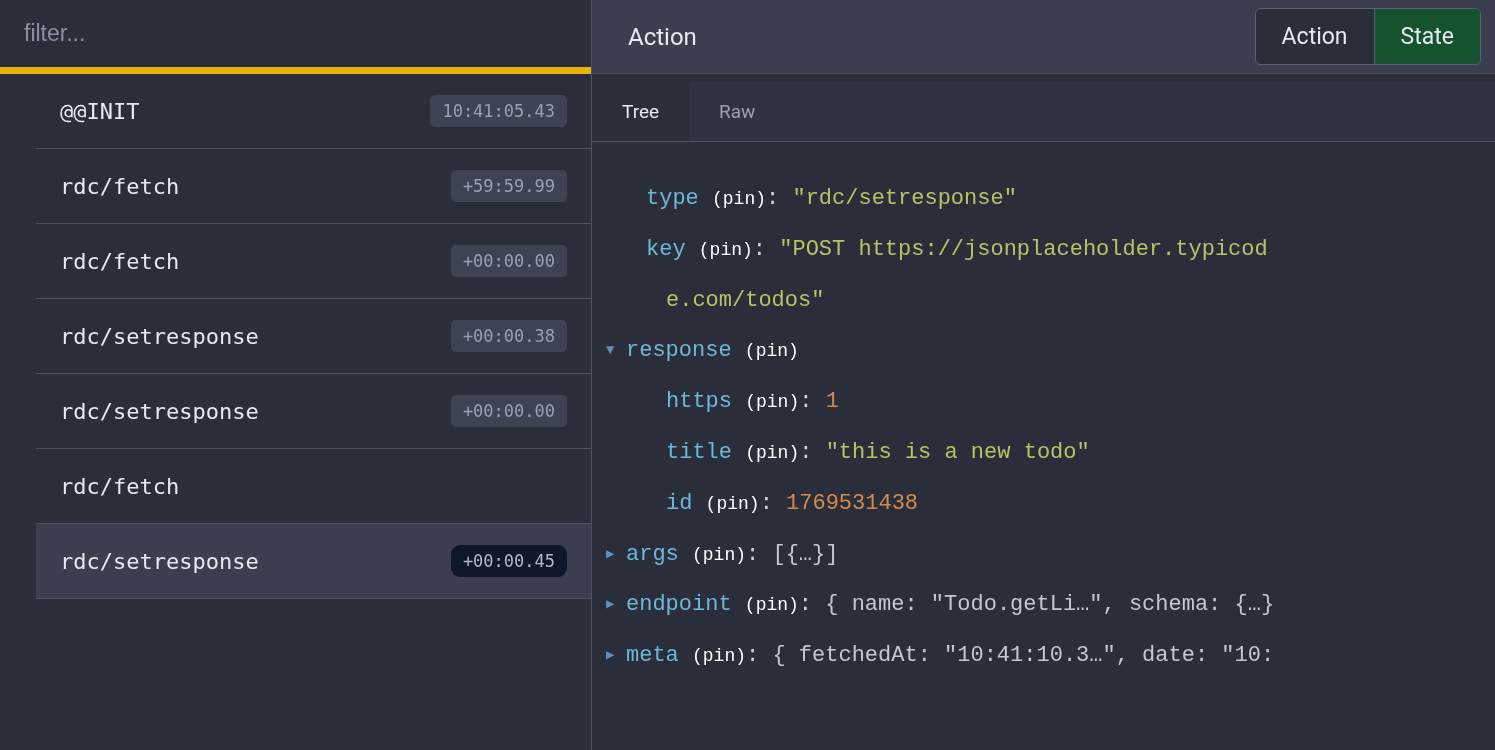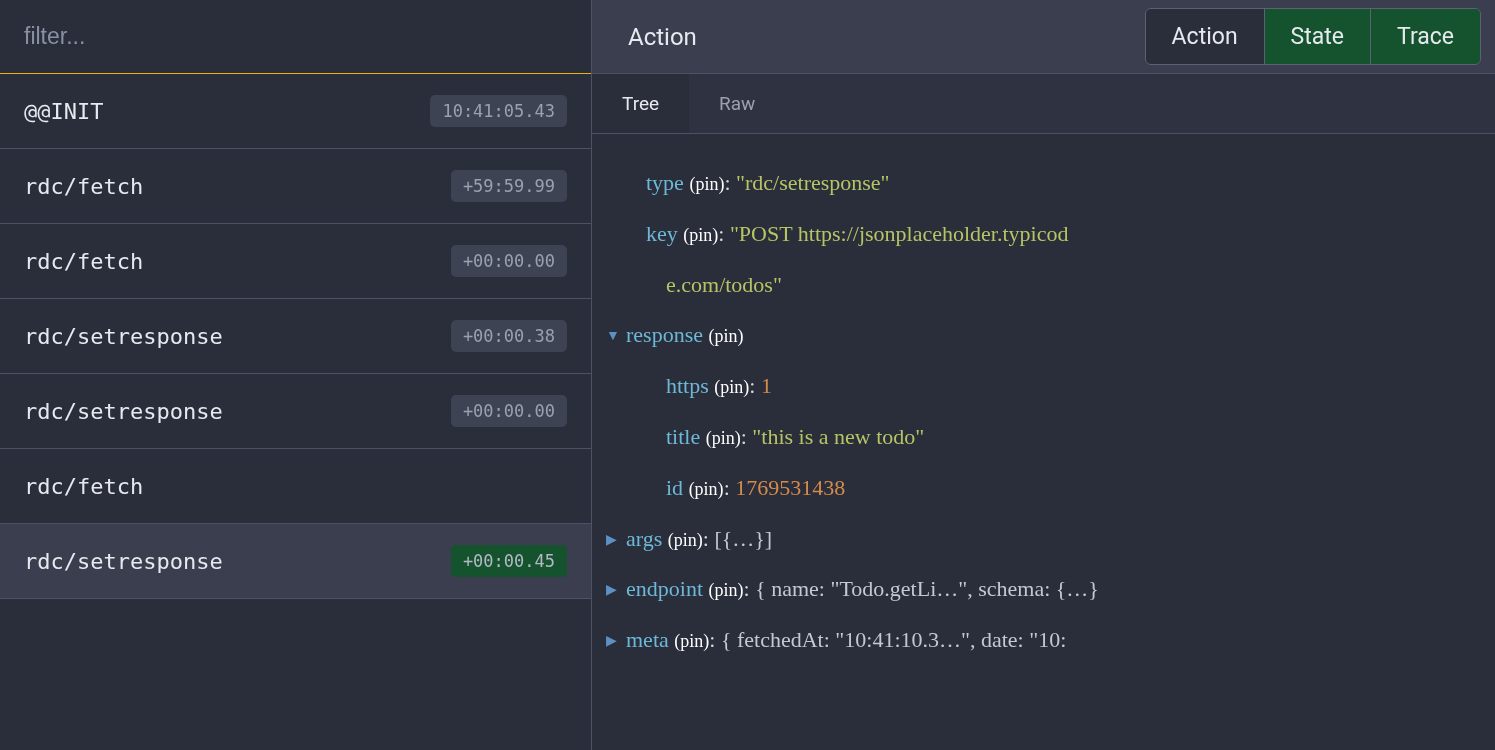--- a/index.html
+++ b/index.html
@@ -20,31 +20,32 @@
     display: flex;
     flex-direction: column;
     border-right: 1px solid #4b5263;
     background: #2a2d3a;
   }
   .filter-input {
     width: 100%;
     height: 74px;
     background: #2a2d3a;
     border: none;
-    border-bottom: 1px solid #eab308;
+    border-bottom: 7px solid #eab308;
     padding: 0 24px;
     font-size: 23px;
     color: #d1d5db;
     outline: none;
   }
   .filter-input::placeholder {
     color: #8a90a3;
   }
   .action-list {
     list-style: none;
+    padding-left: 36px;
   }
   .action-row {
     display: flex;
     justify-content: space-between;
     align-items: center;
     padding: 0 24px;
     height: 75px;
     border-bottom: 1px solid #4b5263;
     font-size: 22px;
     cursor: pointer;
@@ -58,30 +59,32 @@
   }
   .action-time {
     font-family: ui-monospace, "SF Mono", Menlo, Consolas, monospace;
     background: #3e4354;
     color: #9aa0b1;
     padding: 6px 12px;
     border-radius: 5px;
     font-size: 17px;
   }
   .action-row.selected .action-time {
-    background: #14532d;
+    background: #0f172a;
     color: #b3b8c7;
+    border-radius: 9px;
   }
 
   
   .right-panel {
     flex: 1;
     display: flex;
     flex-direction: column;
     overflow: hidden;
+    gap: 8px;
   }
   .top-bar {
     display: flex;
     align-items: center;
     justify-content: space-between;
     height: 74px;
     background: #3a3e4e;
     padding: 0 0 0 36px;
     border-bottom: 1px solid #4b5263;
   }
@@ -121,21 +124,21 @@
     cursor: pointer;
   }
   .sub-tab.active {
     background: #2a2d3a;
     color: #e6e9ef;
   }
 
   
   .tree {
     padding: 24px 23px 24px 14px;
-    font-family: Liberation Serif, serif;
+    font-family: Liberation Mono, monospace;
     font-size: 22px;
     line-height: 1.4;
     overflow: hidden;
   }
   .tree-row {
     display: flex;
     align-items: baseline;
     padding: 10px 0;
     white-space: nowrap;
   }
@@ -194,21 +197,20 @@
       </li>
     </ul>
 </div>
 
 <div class="right-panel">
   <div class="top-bar">
     <div class="top-bar-title">Action</div>
     <div class="top-tabs" id="top-tabs">
         <div class="top-tab active">Action</div>
         <div class="top-tab">State</div>
-        <div class="top-tab">Trace</div>
       </div>
   </div>
   <div class="sub-tabs" id="sub-tabs">
       <div class="sub-tab active">Tree</div>
       <div class="sub-tab">Raw</div>
     </div>
 
   <div class="tree">
 
     <div class="tree-row indent0">

